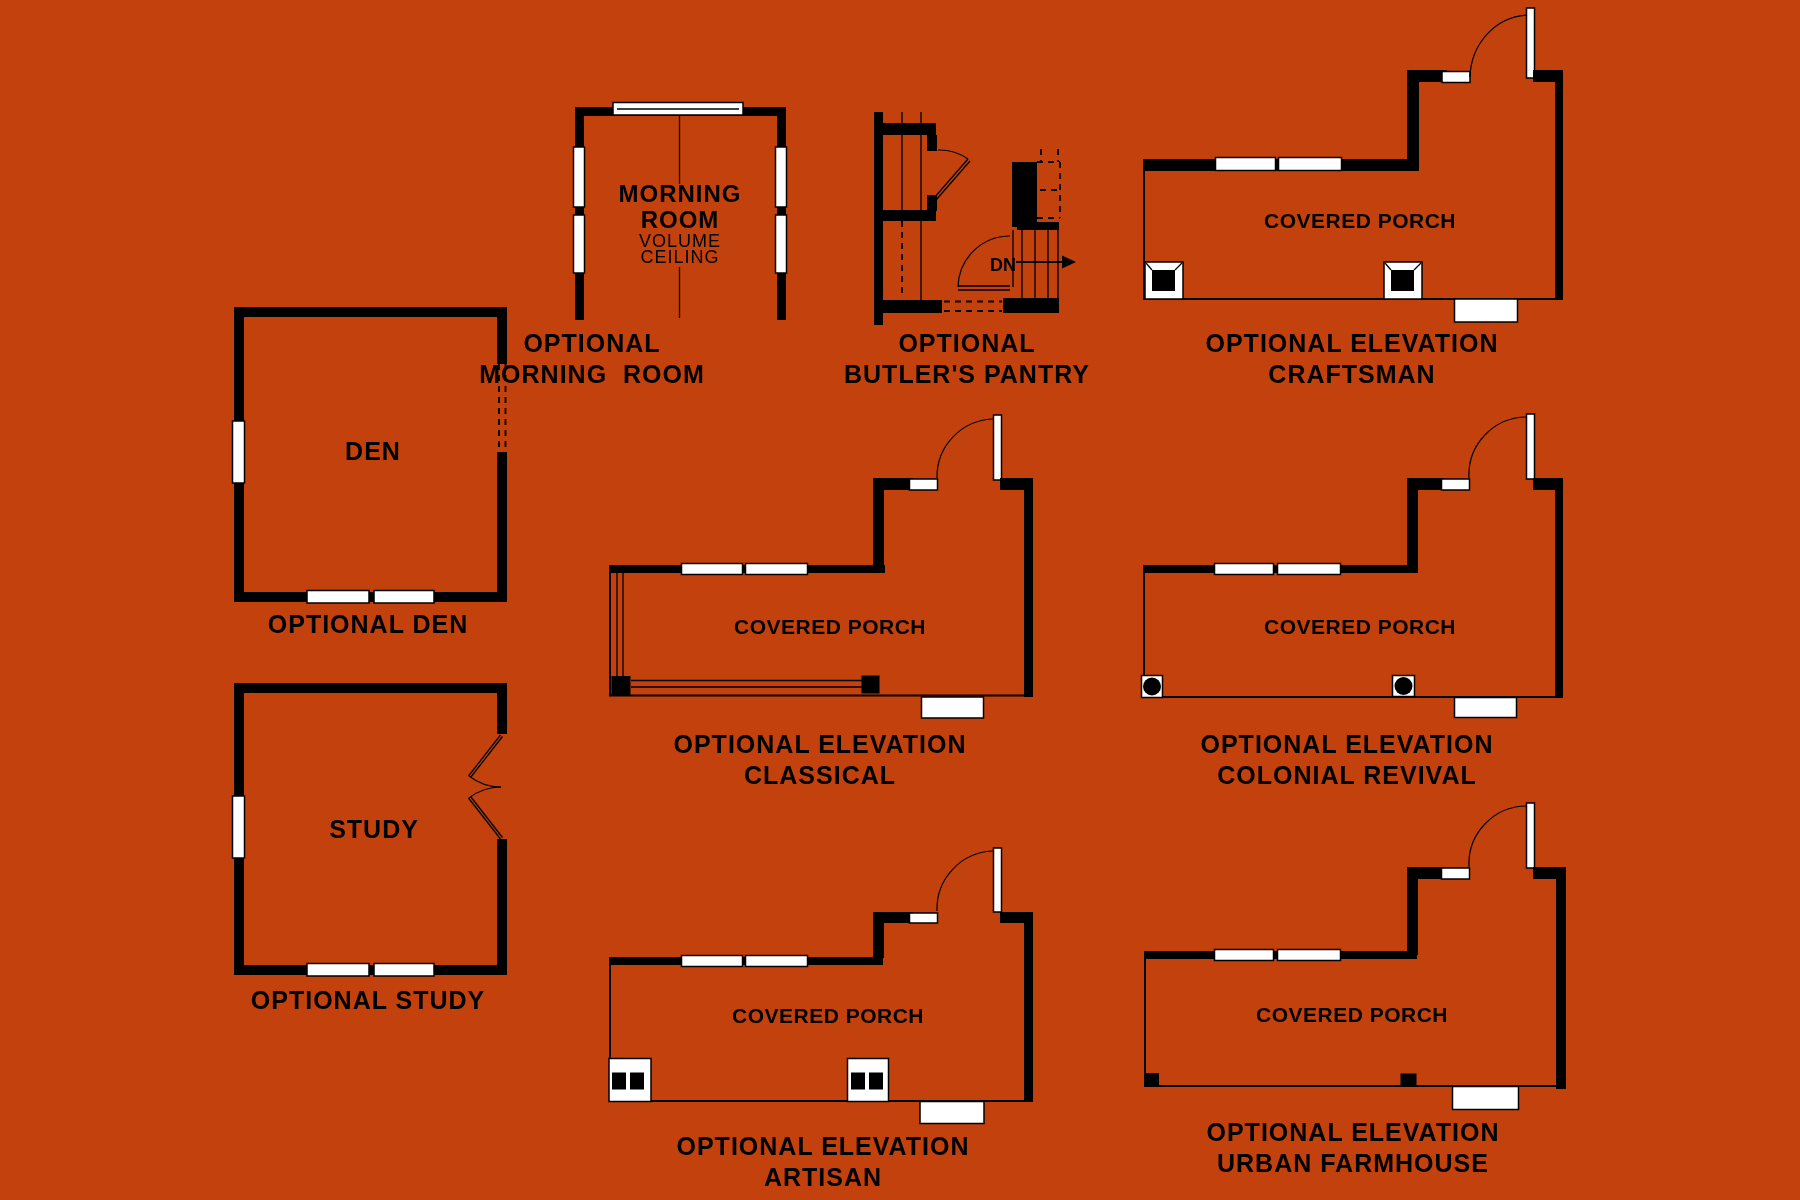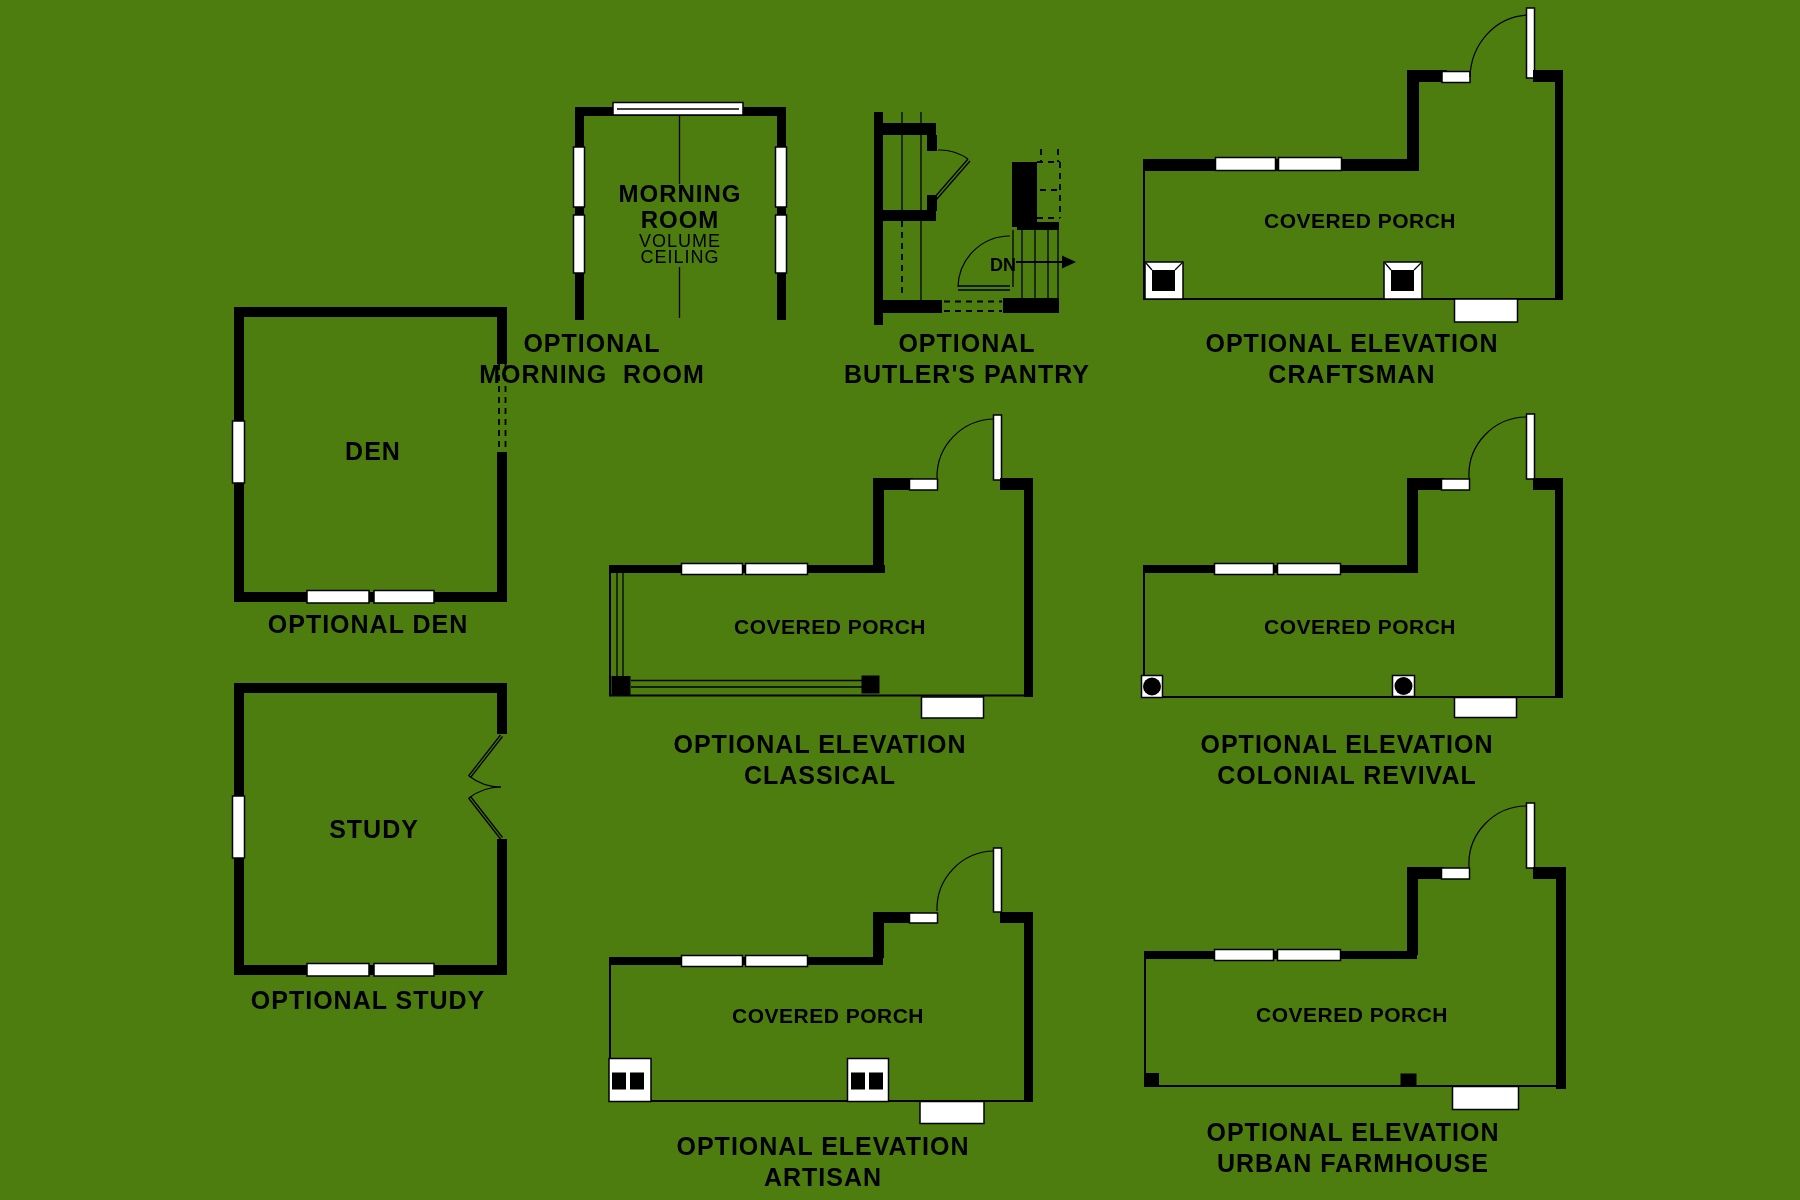--- a/index.html
+++ b/index.html
@@ -1,16 +1,16 @@
 <!DOCTYPE html>
 <html><head>
 <meta charset="utf-8">
 <style>
   html,body{margin:0;padding:0;background:#ffffff;}
-  .sheet{position:relative;width:1800px;height:1200px;background:#4d7c0f;overflow:hidden;}
+  .sheet{position:relative;width:1800px;height:1200px;background:#c2410c;overflow:hidden;}
   svg{display:block;}
   svg text{font-family:"Liberation Sans",sans-serif;fill:#000000;white-space:pre;}
   .caption{font-size:25px;font-weight:bold;letter-spacing:1px;text-anchor:middle;}
   .room-label{font-size:25px;font-weight:bold;letter-spacing:1px;text-anchor:middle;}
   .mr-name{font-size:24px;font-weight:bold;letter-spacing:1px;text-anchor:middle;}
   .note{font-size:18px;letter-spacing:1px;text-anchor:middle;}
   .porch-label{font-size:21px;font-weight:bold;letter-spacing:0.5px;text-anchor:middle;}
   .dn{font-size:18px;font-weight:bold;text-anchor:middle;}
   .w{fill:#000000;stroke:none;}                    
   .win{fill:#ffffff;stroke:#000000;stroke-width:1.5;} 

